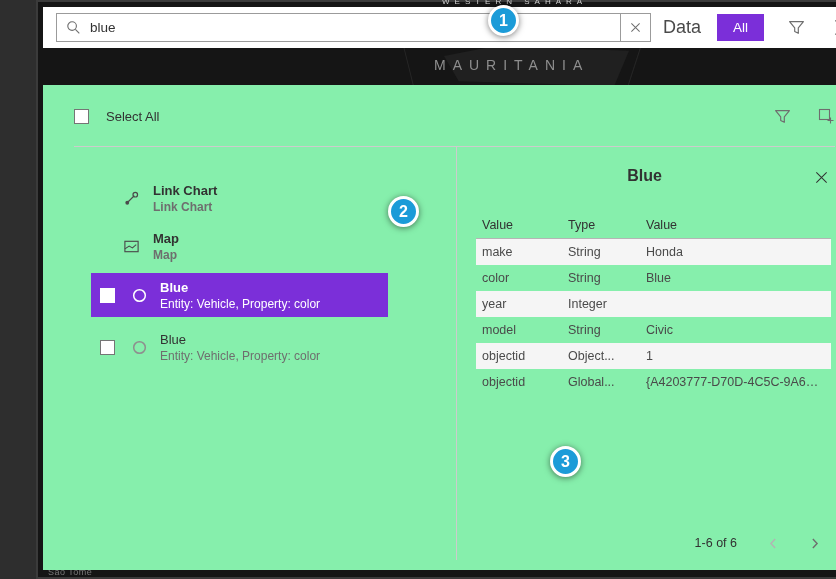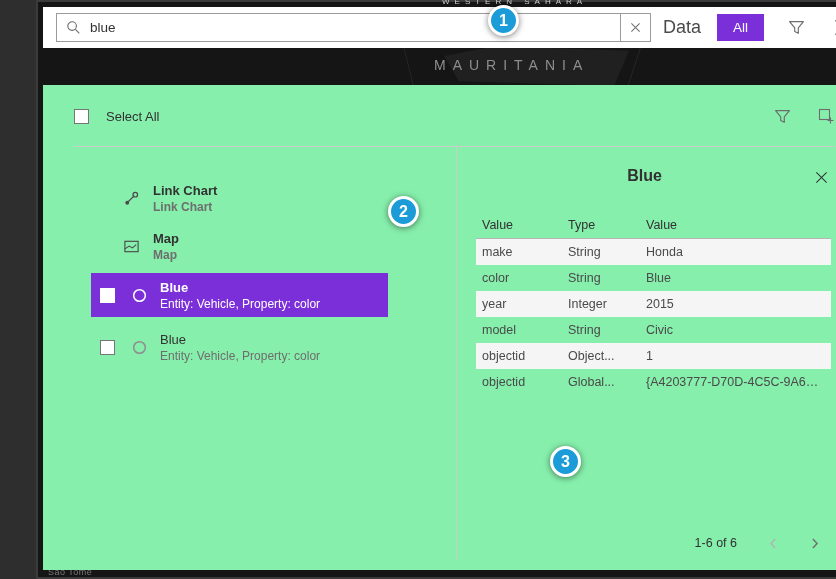--- a/index.html
+++ b/index.html
@@ -221,21 +221,20 @@
         <span>Honda</span>
       </div>
       <div class="trow">
         <span>color</span>
         <span>String</span>
         <span>Blue</span>
       </div>
       <div class="trow shaded">
         <span>year</span>
         <span>Integer</span>
-        <span>2015</span>
       </div>
       <div class="trow">
         <span>model</span>
         <span>String</span>
         <span>Civic</span>
       </div>
       <div class="trow shaded">
         <span>objectid</span>
         <span>Object...</span>
         <span>1</span>

